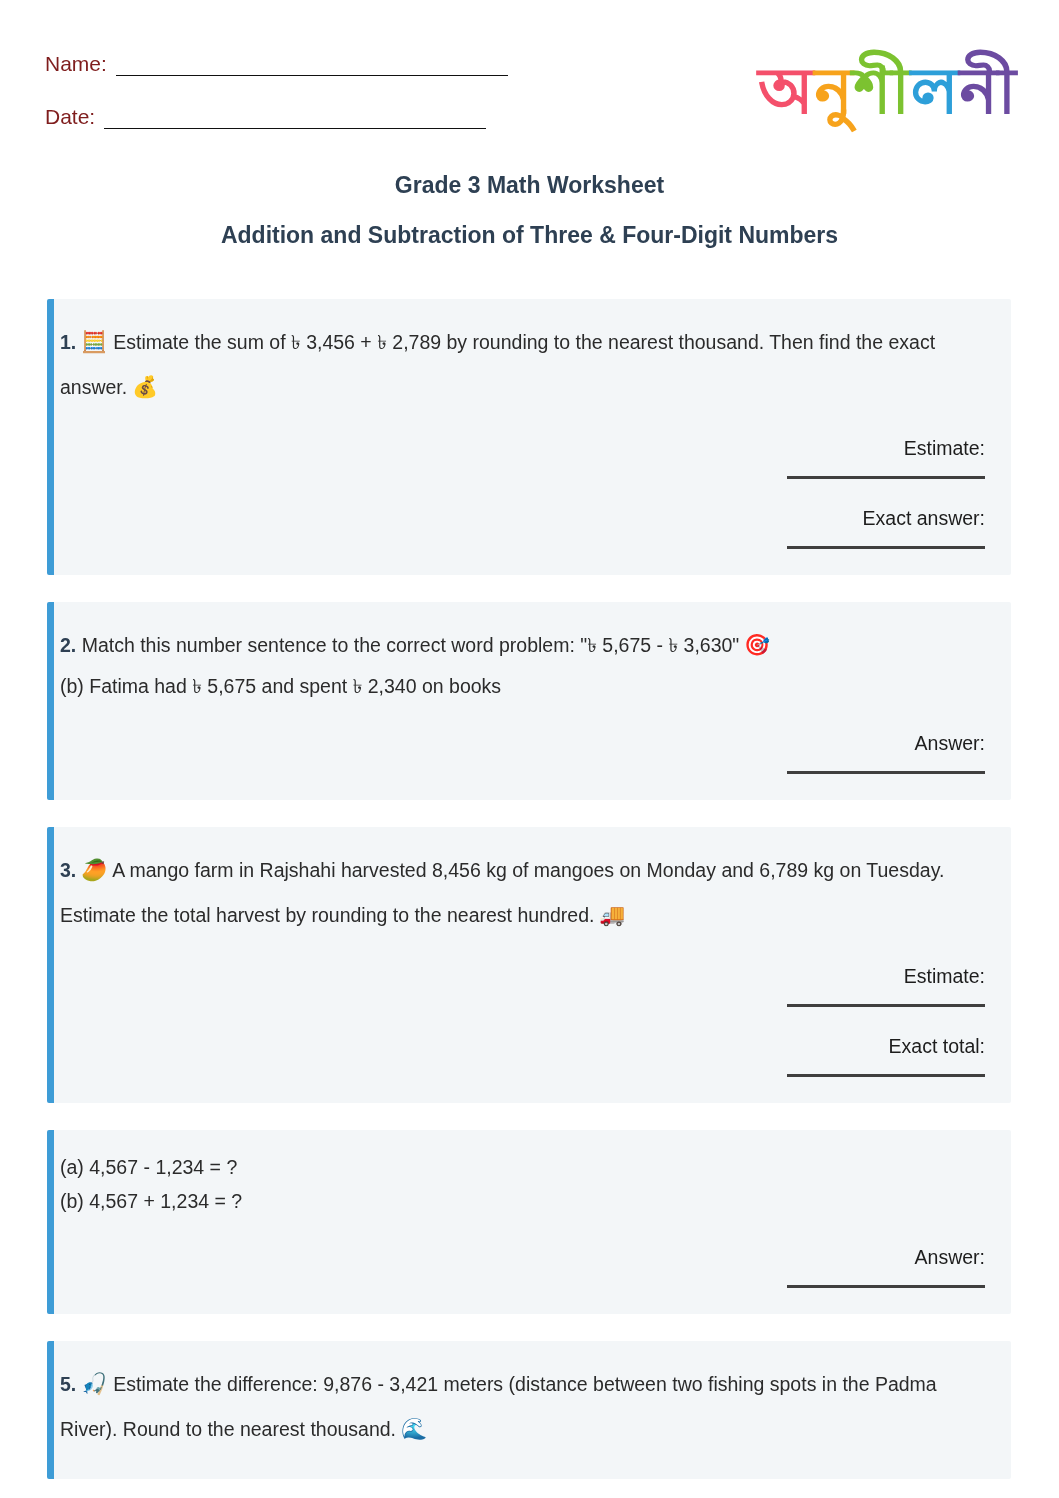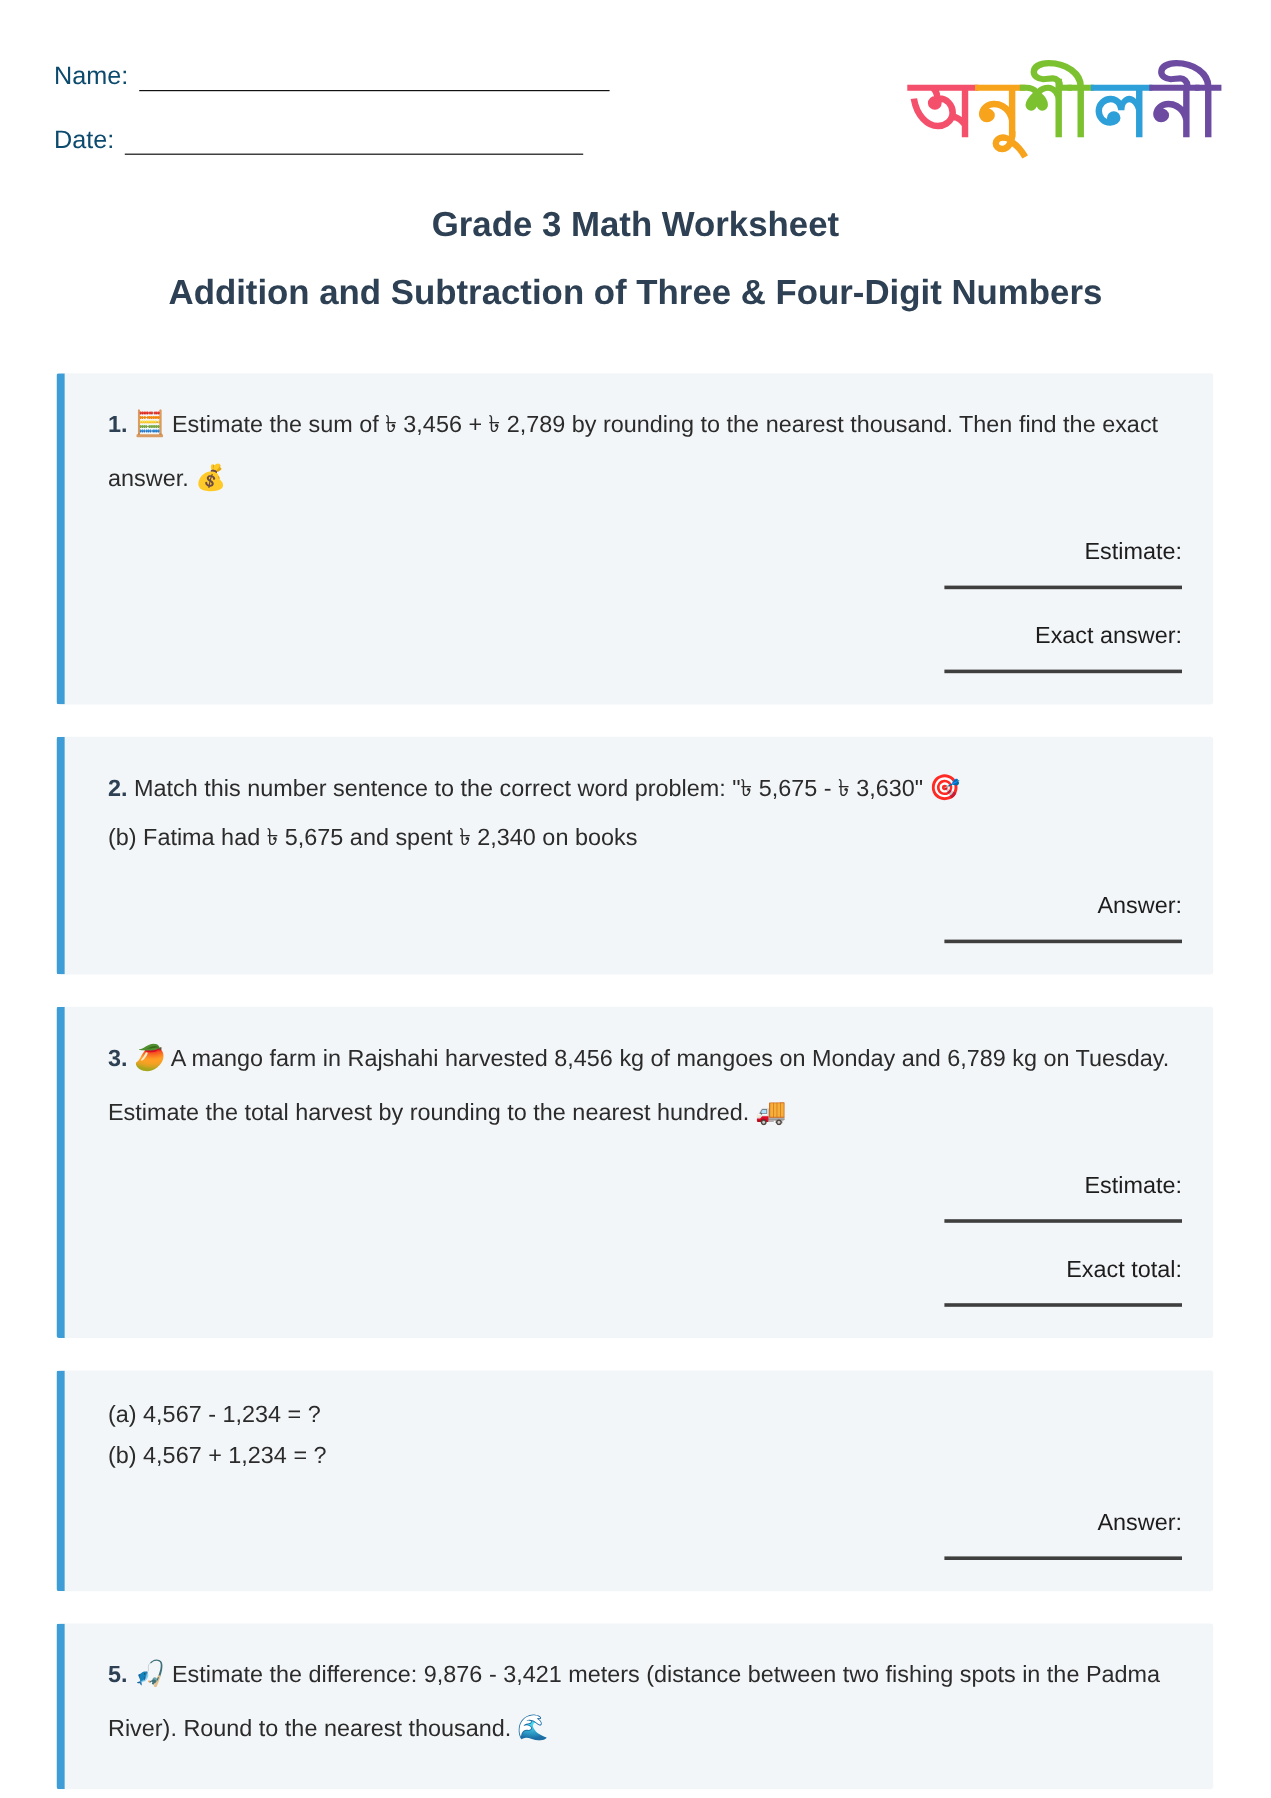--- a/index.html
+++ b/index.html
@@ -10,21 +10,21 @@
     height: 1498px;
     margin: 0 auto;
     background: #ffffff;
     overflow: hidden;
     font-family: "Liberation Sans", "DejaVu Sans", sans-serif;
     color: #2b2b2b;
   }
   
   .header { padding: 52px 45px 0 45px; position: relative; }
   .field-row { display: flex; align-items: flex-end; margin-bottom: 29px; }
-  .field-label { font-size: 21px; color: #0c4a6e; }
+  .field-label { font-size: 21px; color: #7f1d1d; }
   .fill-line {
     display: inline-block;
     border-bottom: 1.6px solid #111;
     height: 20px;
     margin-left: 9px;
   }
   .name-line { width: 392px; }
   .date-line { width: 382px; }
   .logo {
     position: absolute;
@@ -34,35 +34,35 @@
     font-weight: bold;
     line-height: 1.6;
     letter-spacing: 1px;
     white-space: nowrap;
   }
   
   .title {
     text-align: center;
     font-weight: bold;
     color: #2e4053;
-    font-size: 29px;
+    font-size: 23px;
     margin: 0;
   }
   .title-1 { margin-top: 43px; }
   .title-2 { margin-top: 23px; text-align: center; }
   
   .questions { margin-top: 50px; }
   .q-block {
     width: 964px;
     box-sizing: border-box;
     margin: 0 0 27px 47px;
     background: #f3f6f8;
     border-left: 7px solid #3e9cd6;
     border-radius: 2px;
-    padding: 20px 26px 26px 36px;
+    padding: 20px 26px 26px 6px;
   }
   .q-text {
     margin: 0 0 2px 0;
     font-size: 19.5px;
     line-height: 2.15;
     color: #2b2b2b;
   }
   .q-num { font-weight: bold; color: #2e4053; }
   .q-icon { font-size: 21px; }
   .q-option {

